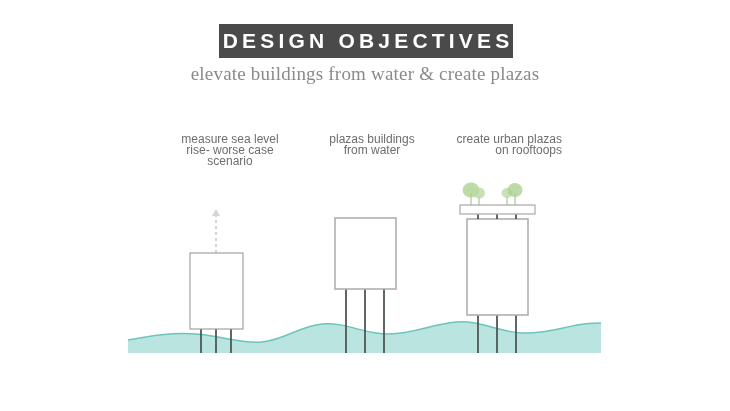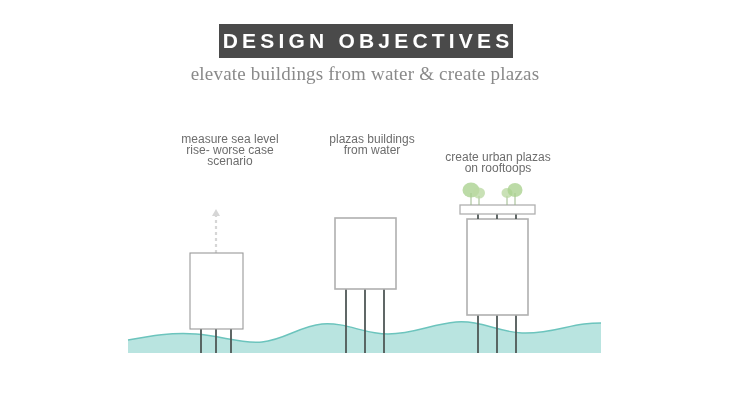--- a/index.html
+++ b/index.html
@@ -55,21 +55,21 @@
     position: absolute;
     text-align: center;
     color: #6d6d6d;
     font-size: 12px;
     line-height: 11px;
     font-family: "Liberation Sans", sans-serif;
     white-space: pre-line;
   }
   #caption-1 { left: 166px; top: 134px; width: 128px; }
   #caption-2 { left: 308px; top: 134px; width: 128px; }
-  #caption-3 { left: 434px; top: 152px; width: 128px; }
+  #caption-3 { left: 434px; top: 134px; width: 128px; text-align: right; }
 
   
   #diagram-svg {
     position: absolute;
     left: 0;
     top: 0;
     width: 730px;
     height: 411px;
   }
 </style>

